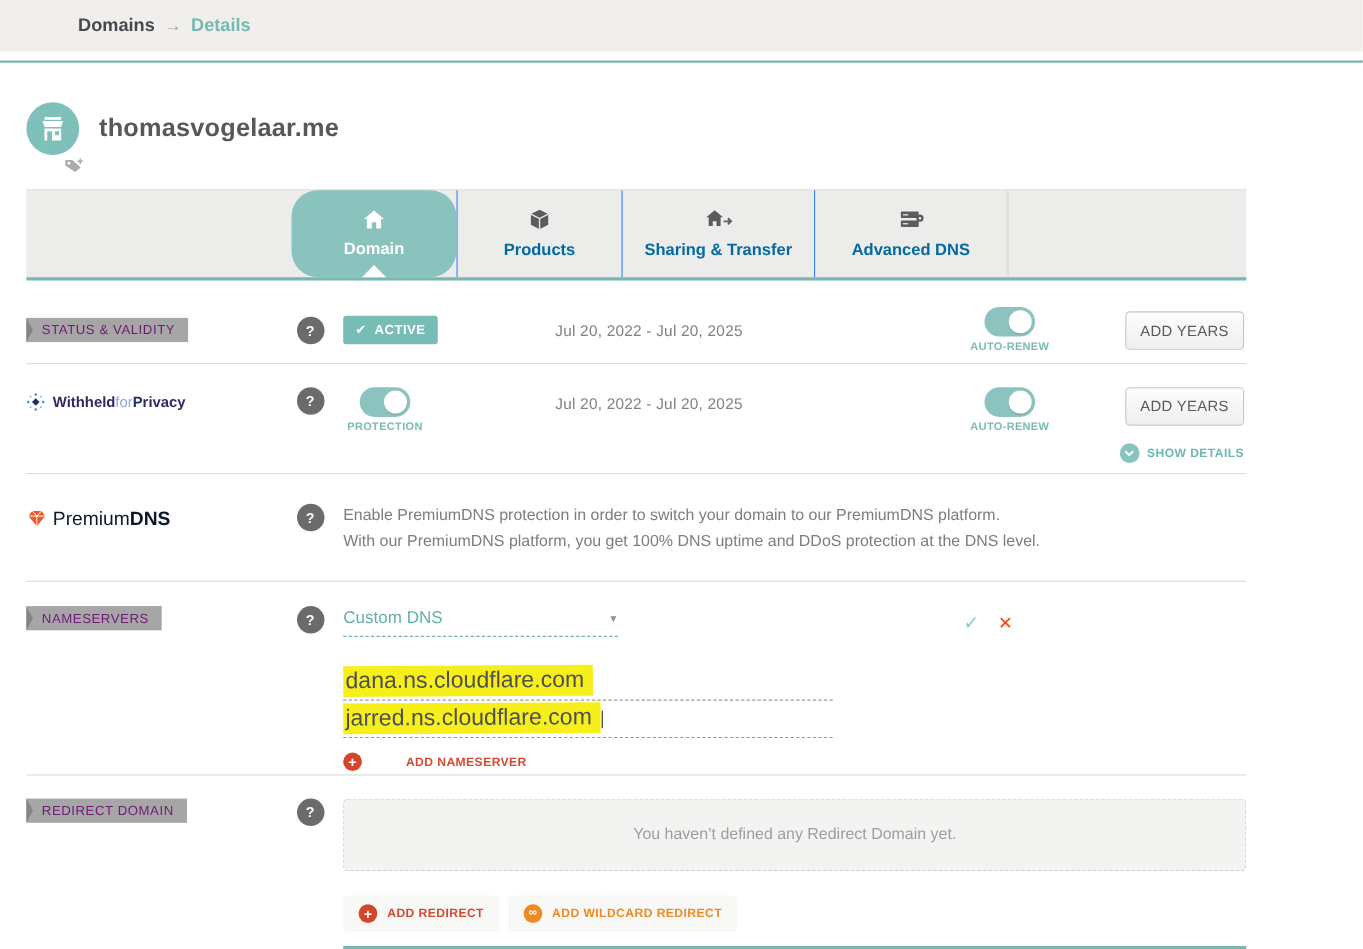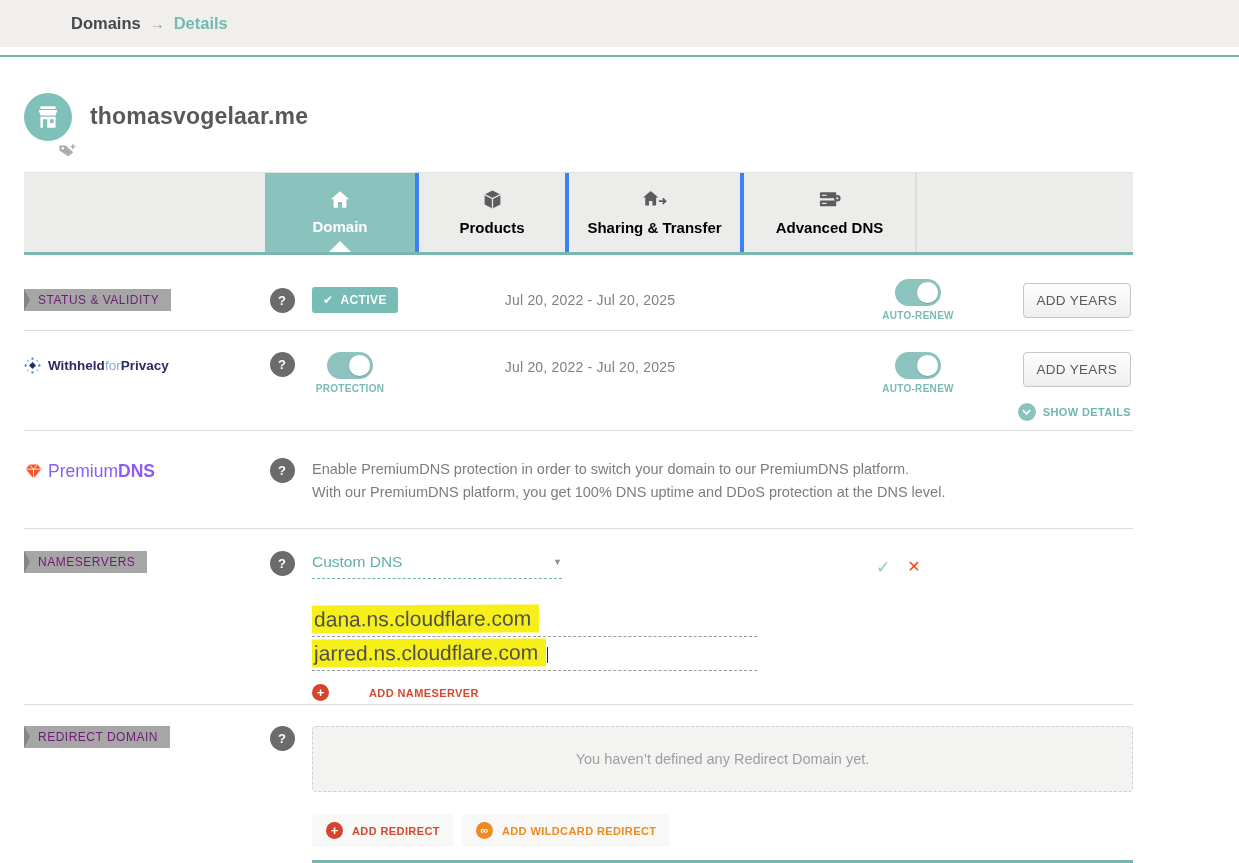--- a/index.html
+++ b/index.html
@@ -21,24 +21,24 @@
                    background:#7fc0bb; display:flex; align-items:center; justify-content:center; }
   .domain-title { position:absolute; left:66px; top:10px; font-size:23px; font-weight:700; color:#58585a; letter-spacing:.2px; }
   .tag-add { position:absolute; left:34px; top:50px; cursor:pointer; }
 
   
   .tabs { margin:13px 0 0 24px; width:1109px; height:80px; display:flex;
           background:#ececea; border-top:1px solid #e2e2e0; }
   .tab-spacer-left { width:241px; }
   .tab-spacer-right { flex:1; border-left:1px solid #dcdcda; }
   .tab { display:flex; flex-direction:column; align-items:center; justify-content:center; gap:9px;
-         border-left:4px solid #3b82f6; color:#000000; cursor:pointer; }
+         border-left:1px solid #3b82f6; color:#0369a1; cursor:pointer; }
   .tab .tab-label { font-size:15px; font-weight:700; }
   .tab.w150 { width:150px; } .tab.w175 { width:175px; } .tab.w146 { width:176px; border-right:1px solid #dcdcda; }
-  .tab.active { background:#8ac2bd; color:#fff; border-left:none; position:relative; }
+  .tab.active { background:#8ac2bd; color:#fff; border-left:none; position:relative;border-radius:24px; }
   .tab.active::after { content:""; position:absolute; bottom:0; left:50%; transform:translateX(-50%);
          border-left:11px solid transparent; border-right:11px solid transparent; border-bottom:11px solid #fff; }
   .tab svg { display:block; }
   .tabs-rule { margin-left:24px; width:1109px; height:3px; background:#79b7b1; }
 
   
   .rows { margin-left:24px; width:1109px; padding-top:15px; }
   .row { display:grid; grid-template-columns:228px 60px 556px 120px 145px; border-bottom:1px solid #dcdcdc; }
   .row:last-child { border-bottom:none; }
 
@@ -86,21 +86,21 @@
   .mid2 .dates { position:absolute; left:0; right:0; top:7px; text-align:center; }
   .right-stack { display:flex; flex-direction:column; align-items:flex-end; padding-right:2px; }
   .show-details { display:inline-flex; align-items:center; gap:7px; margin-top:16px; cursor:pointer; }
   .show-details .sd-circle { width:18px; height:18px; border-radius:50%; background:#8ac2bd;
           display:flex; align-items:center; justify-content:center; }
   .show-details .sd-label { font-size:11px; font-weight:700; color:#6db7b0; letter-spacing:.4px; }
 
   
   .row-premium { min-height:98px; align-items:start; padding-top:27px; }
   .brand-pdns { display:flex; align-items:center; gap:5px; margin-top:3px; }
-  .brand-pdns .pdns-text { font-size:17.5px; color:#8b5cf6; }
+  .brand-pdns .pdns-text { font-size:17.5px; color:#0f172a; }
   .pdns-text b { font-weight:700; }
   .pdns-desc { grid-column:3/5; color:#7d7d7d; font-size:14.5px; line-height:1.62; }
   .pdns-btn-cell { display:flex; justify-content:flex-end; padding-right:2px; }
 
   
   .row-ns { min-height:176px; align-items:start; padding-top:22px; }
   .ns-main { padding-top:2px; }
   .ns-select { width:250px; display:flex; align-items:center; justify-content:space-between;
           border-bottom:1px dashed #6fb5ae; padding-bottom:7px; cursor:pointer; }
   .ns-select .sel-value { color:#62b0a9; font-size:15.5px; }

